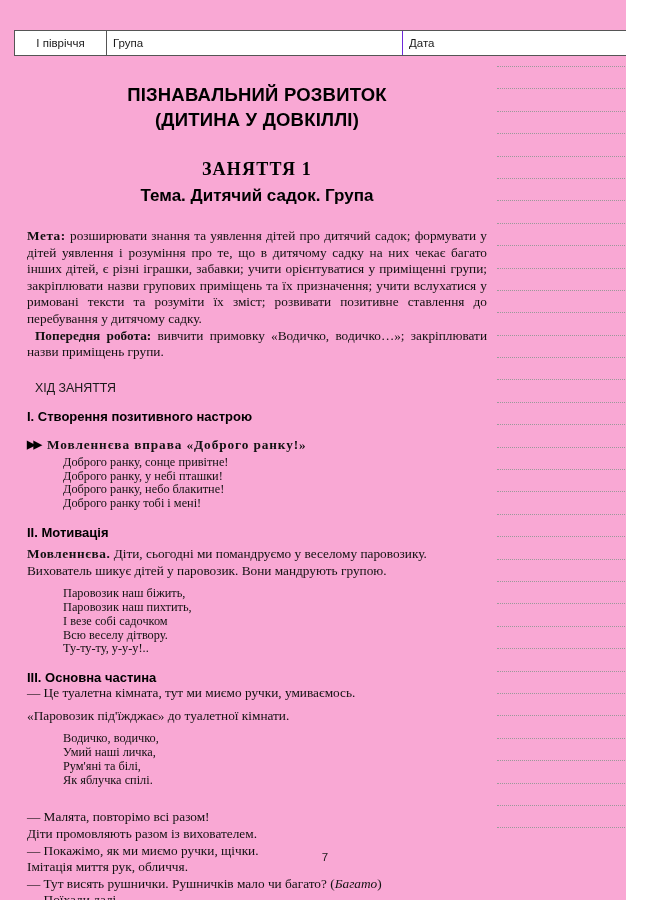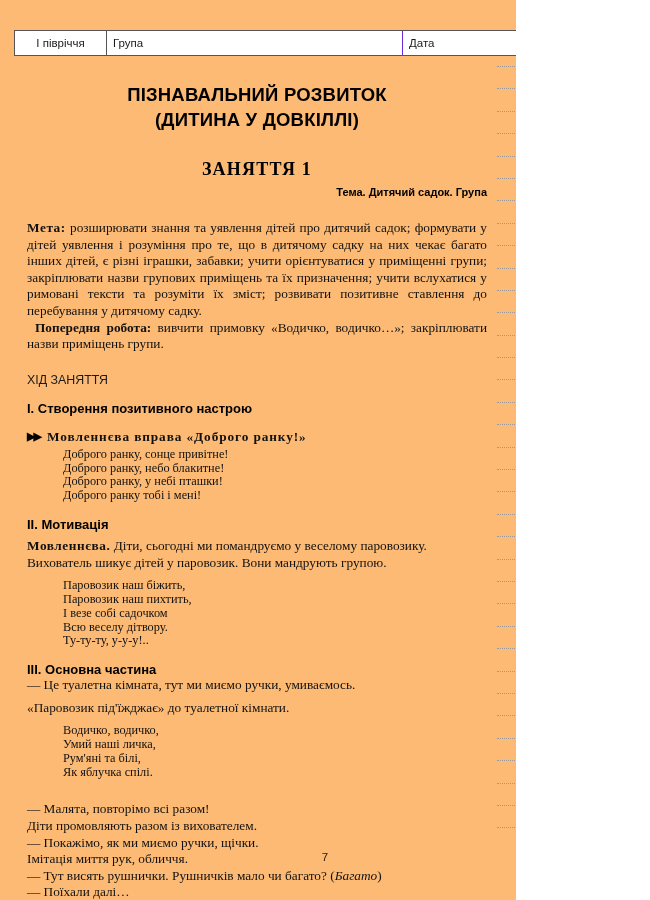--- a/index.html
+++ b/index.html
@@ -2,23 +2,23 @@
 <html><head>
 <meta charset="utf-8">
 <style>
   html, body {
     margin: 0;
     padding: 0;
     background: #ffffff;
   }
   .page {
     position: relative;
-    width: 516px;
+    width: 626px;
     height: 900px;
-    background: #fdba74;
+    background: #f9a8d4;
     overflow: hidden;
     font-family: "Liberation Serif", serif;
     color: #111111;
   }
 
   
   .hdr-table {
     position: absolute;
     left: 14px;
     top: 30px;
@@ -87,24 +87,24 @@
   .title-lesson {
     text-align: center;
     font-family: "Liberation Serif", serif;
     font-weight: bold;
     font-size: 18px;
     letter-spacing: 1.2px;
     margin: 27px 0 0 0;
     color: #000;
   }
   .title-topic {
-    text-align: right;
-    font-family: "Liberation Sans", sans-serif;
-    font-weight: bold;
-    font-size: 11px;
+    text-align: center;
+    font-family: "Liberation Sans", sans-serif;
+    font-weight: bold;
+    font-size: 17px;
     margin: 6px 0 0 0;
     color: #000;
   }
 
   .para {
     font-size: 13.3px;
     line-height: 16.6px;
     text-align: justify;
     margin: 0;
   }
@@ -116,20 +116,21 @@
   .lead-tight {
     font-weight: bold;
     margin-left: 8px;
   }
 
   .plain-head {
     font-family: "Liberation Sans", sans-serif;
     font-size: 12.4px;
     margin-top: 20px;
     color: #1a1a1a;
+    margin-left: 8px;
   }
   .sec-head {
     font-family: "Liberation Sans", sans-serif;
     font-weight: bold;
     font-size: 13px;
     margin-top: 14px;
     color: #000;
   }
 
   .bullet-row {
@@ -244,22 +245,22 @@
 
     <div class="sec-head">I. Створення позитивного настрою</div>
 
     <div class="bullet-row">
       <span class="bullet-mark">▶▶</span>
       <span>Мовленнєва вправа «Доброго ранку!»</span>
     </div>
 
     <div class="verse">
       <div>Доброго ранку, сонце привітне!</div>
+      <div>Доброго ранку, у небі пташки!</div>
       <div>Доброго ранку, небо блакитне!</div>
-      <div>Доброго ранку, у небі пташки!</div>
       <div>Доброго ранку тобі і мені!</div>
     </div>
 
     <div class="sec-head">II. Мотивація</div>
 
     <p class="para" style="margin-top:6px"><span class="lead">Мовленнєва.</span><span> Діти, сьогодні ми помандруємо у веселому паровозику.</span></p>
 
     <p class="dlg">Вихователь шикує дітей у паровозик. Вони мандрують групою.</p>
 
     <div class="verse" style="margin-top:8px">

